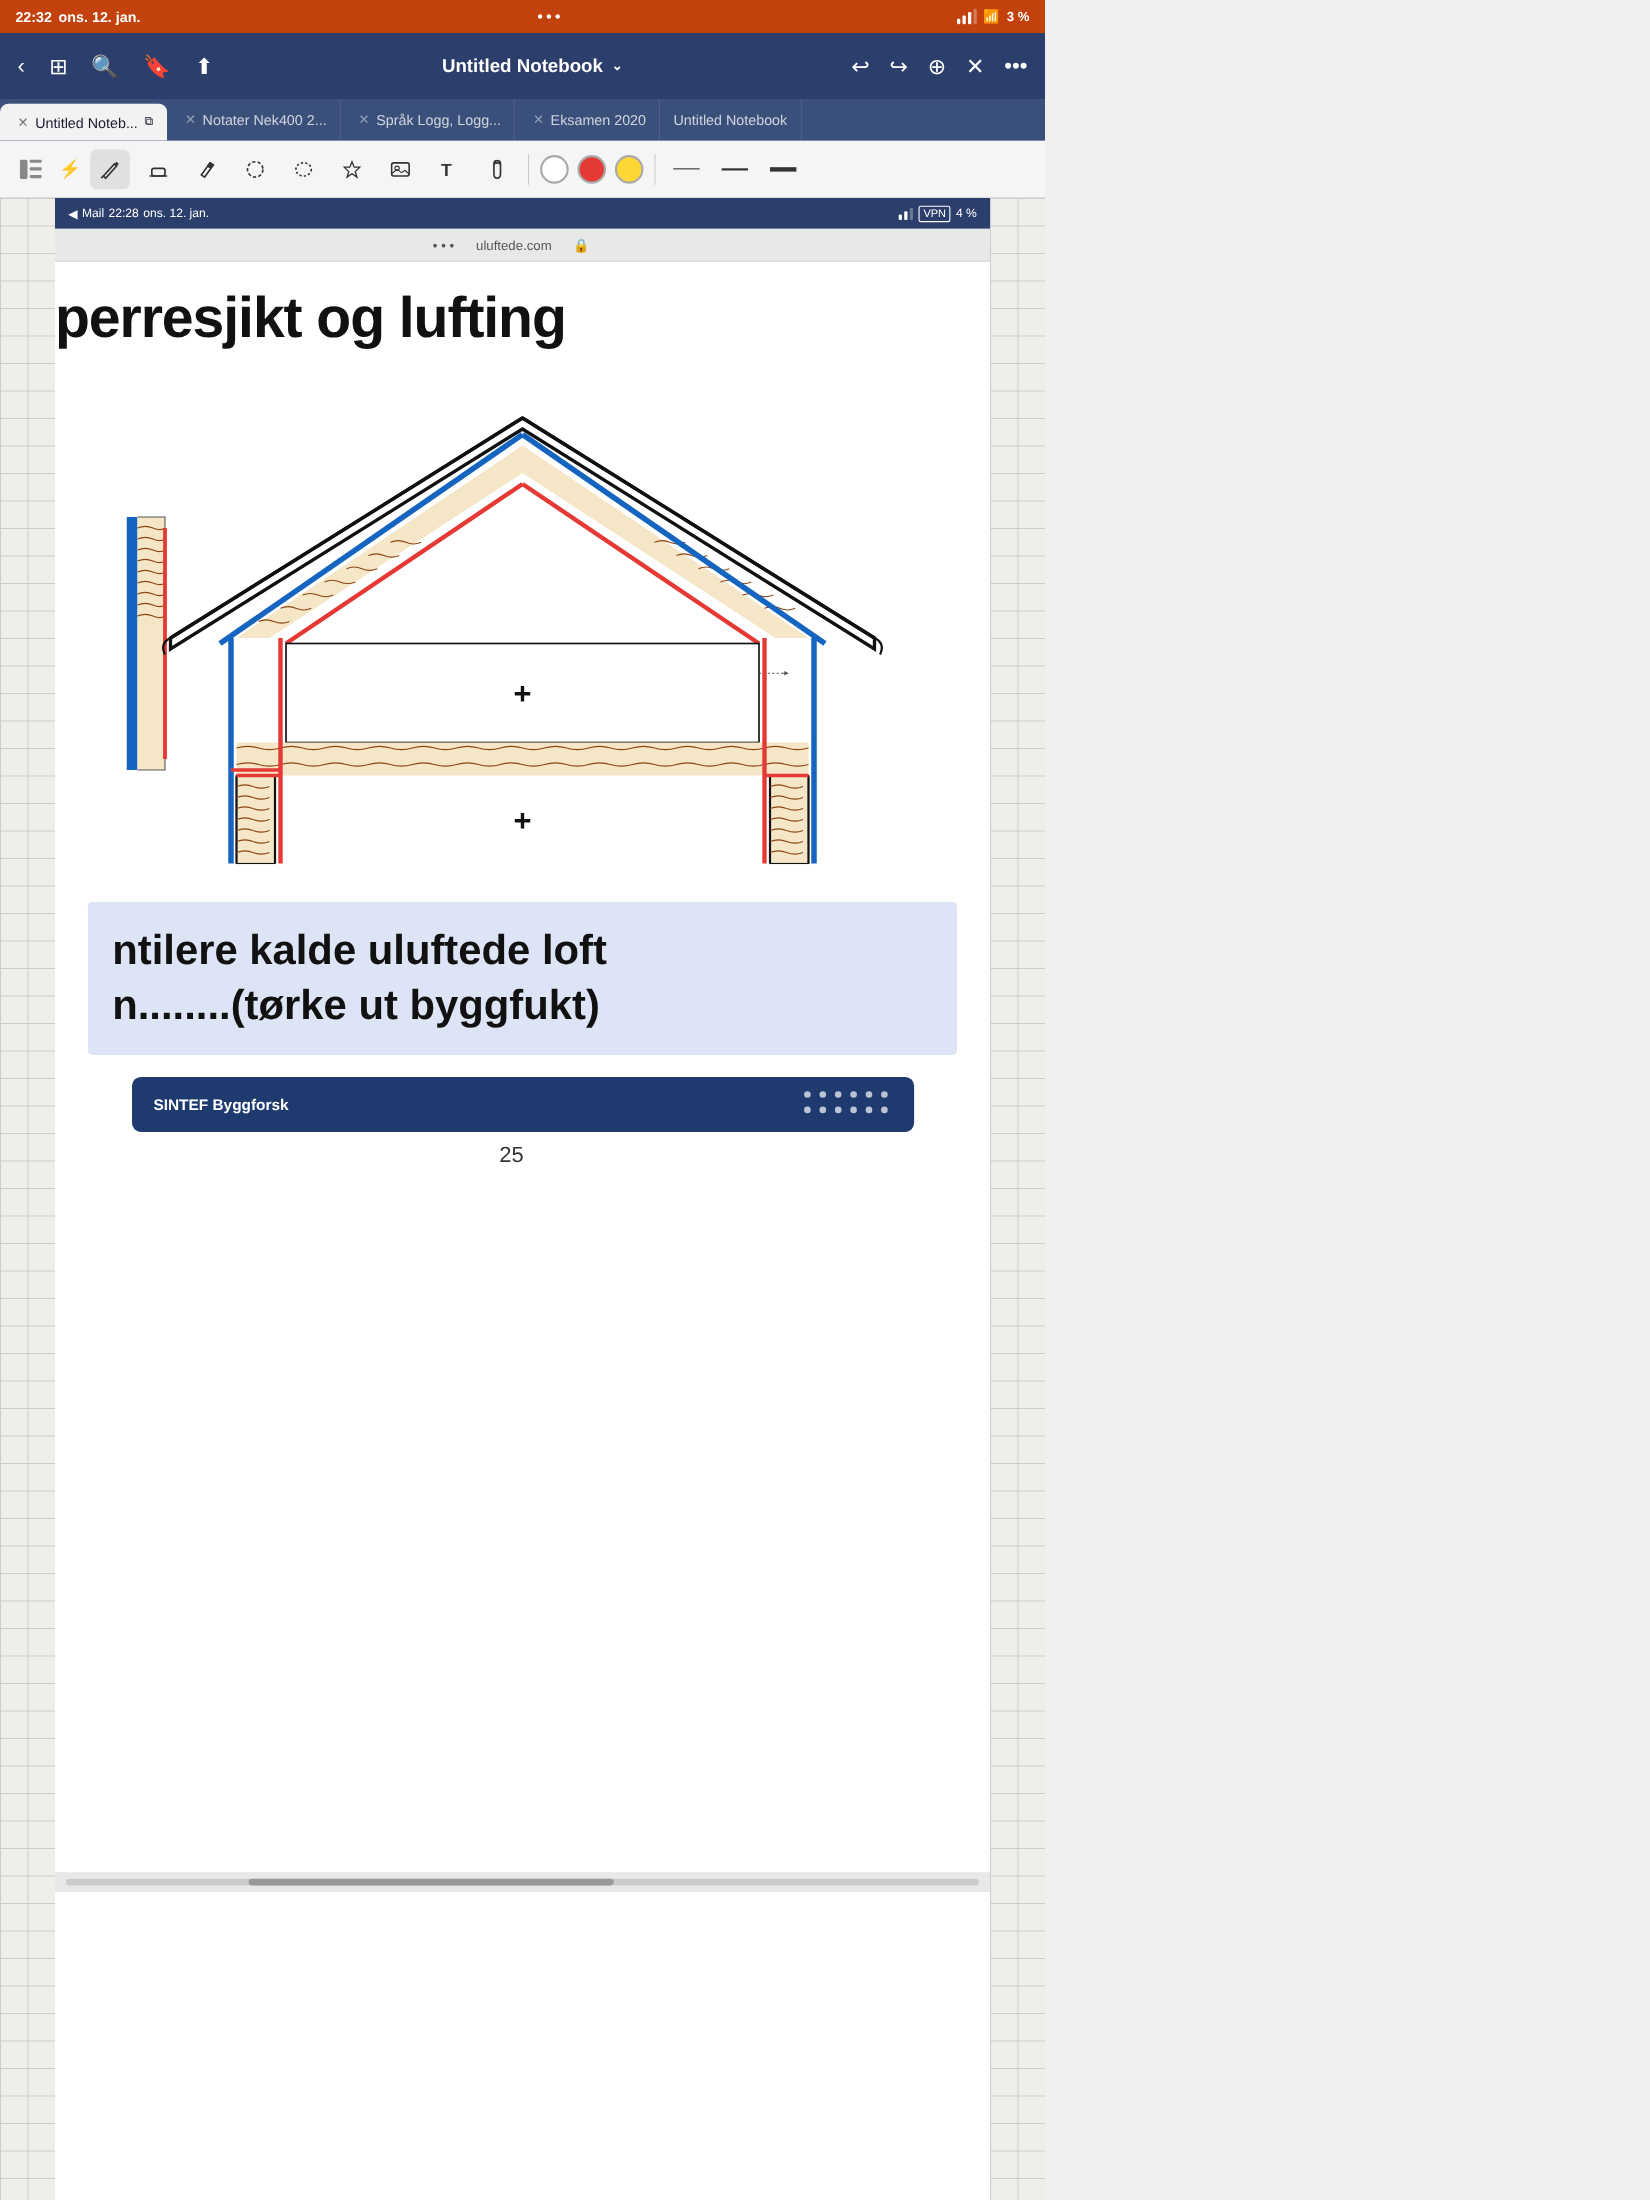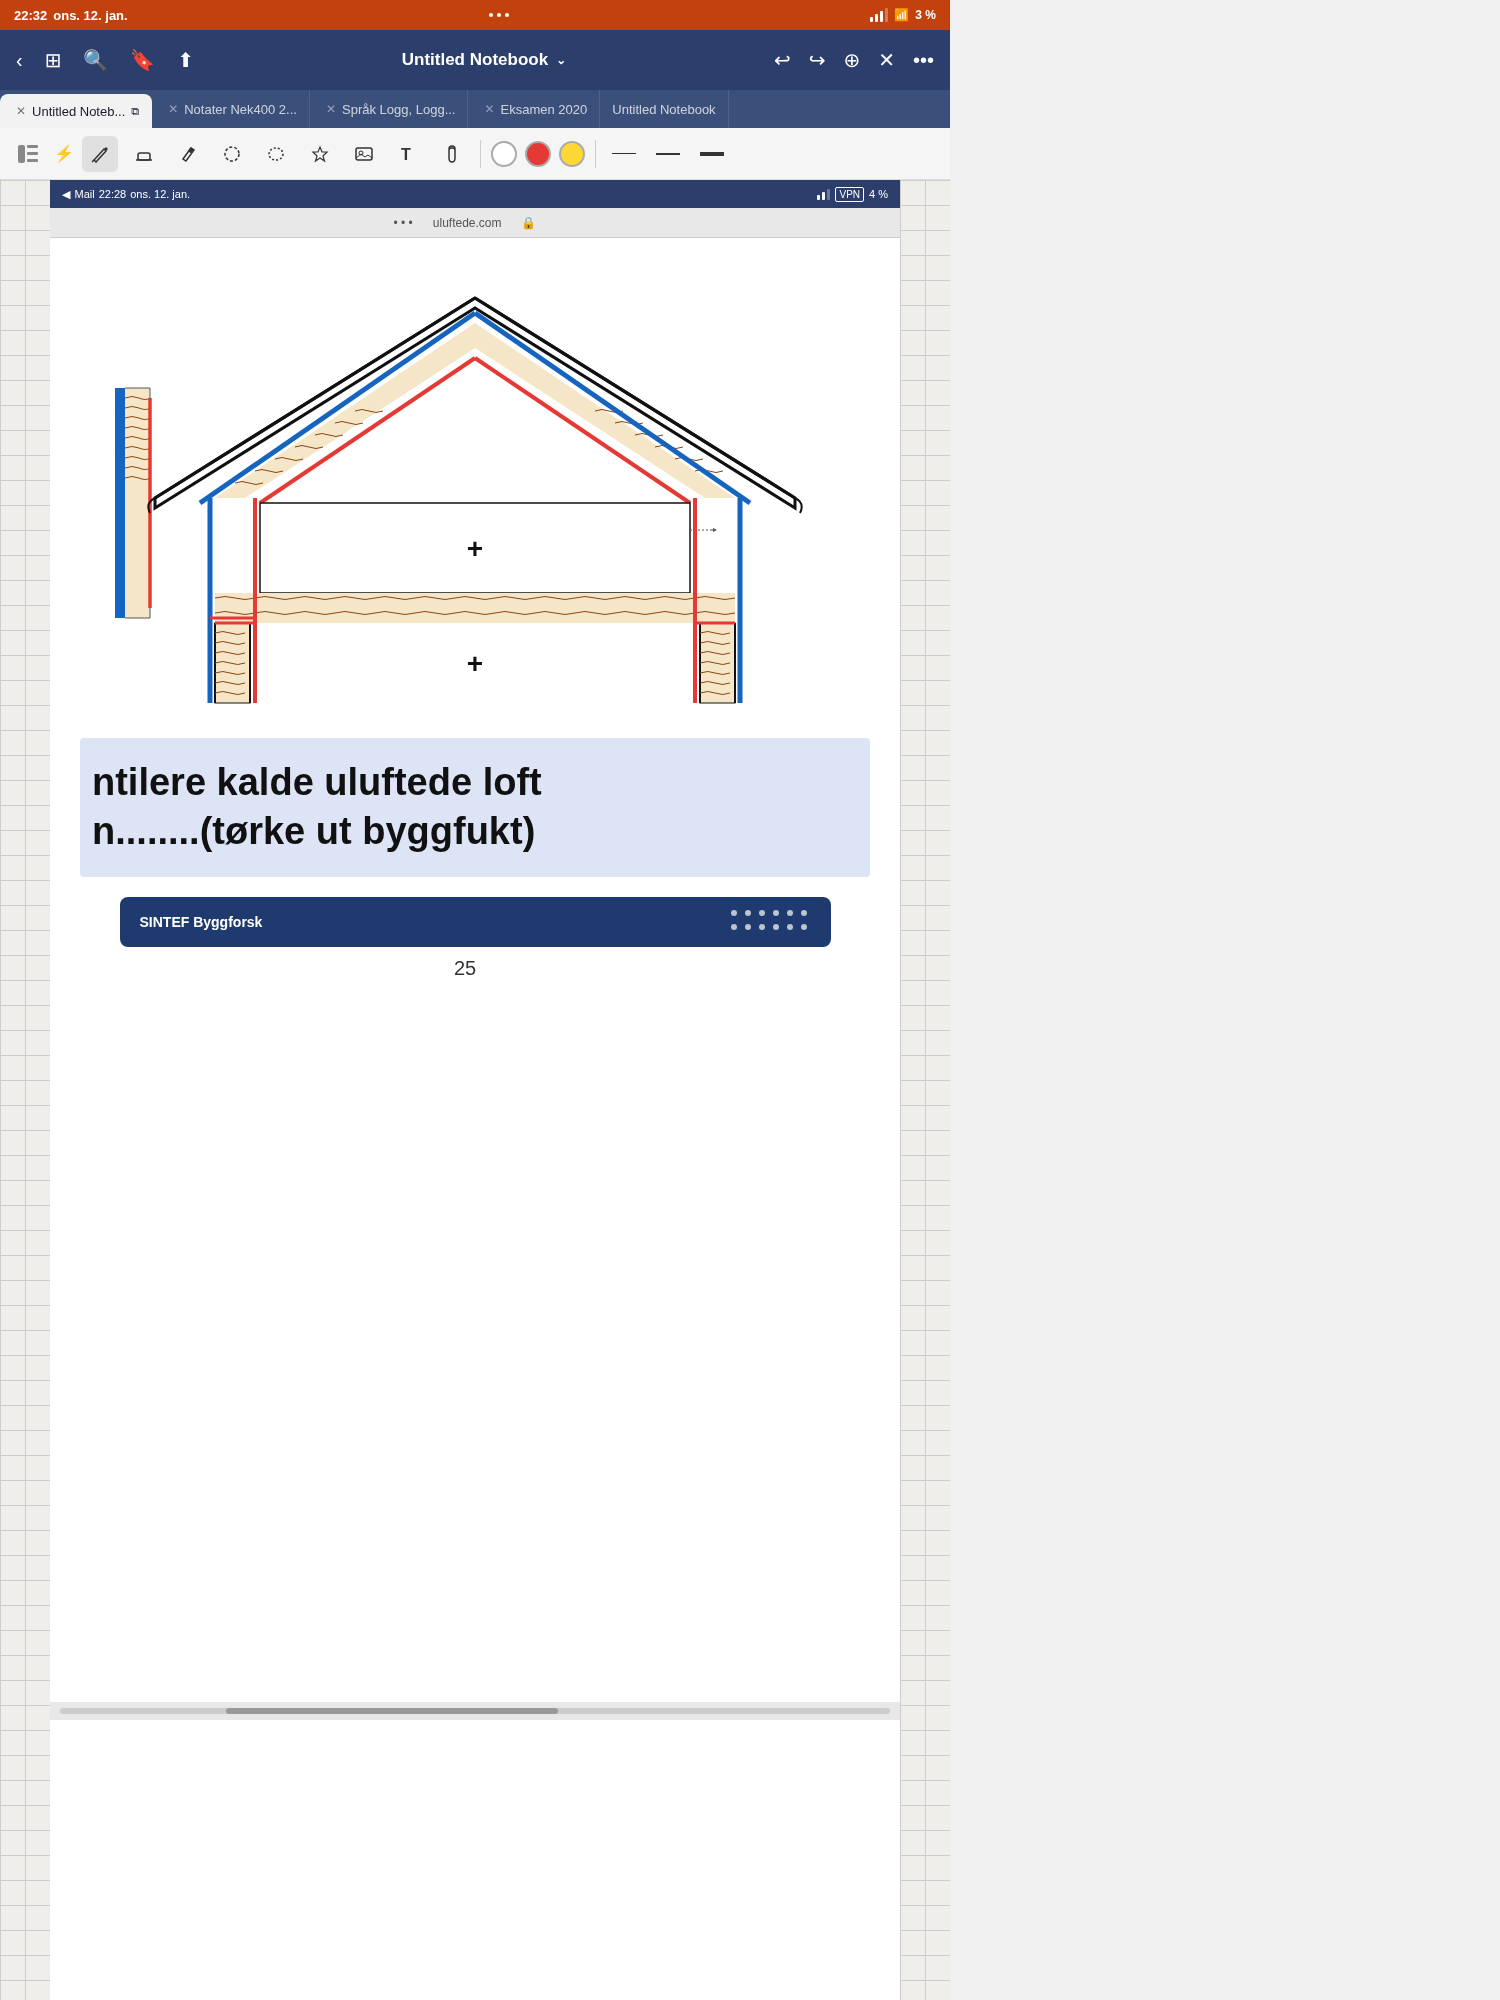--- a/index.html
+++ b/index.html
@@ -218,21 +218,21 @@
       width: 100%;
       display: flex;
       align-items: center;
       justify-content: center;
       padding: 10px 0 20px;
     }
 
     
     .text-banner {
       background: #dde4f5;
-      padding: 20px 12px;
+      padding: 20px 22px;
       margin: 0 0 20px;
       border-radius: 4px;
     }
     .text-banner p {
       font-size: 38px;
       font-weight: 900;
       color: #111;
       line-height: 1.3;
     }
 
@@ -465,20 +465,23 @@
 
     <div class="inner-browser-bar">
       <span>• • •</span>
       <span style="margin:0 20px;">uluftede.com</span>
       <span>🔒</span>
       <span style="margin-left:20px;"></span>
     </div>
 
     <div class="main-content">
 
+      <div style="overflow:hidden; margin-left:-30px;">
+        <h1 class="page-heading">perresjikt og lufting</h1>
+      </div>
 
       <div class="diagram-area">
         <svg width="720" height="450" viewBox="0 0 720 450">
 
           <g>
 
             <rect x="0" y="120" width="10" height="230" fill="#1565C0"></rect>
 
             <path d="M10 120 L35 120 L35 350 L10 350" fill="#f5e6c8" stroke="#555" stroke-width="1"></path>
 

